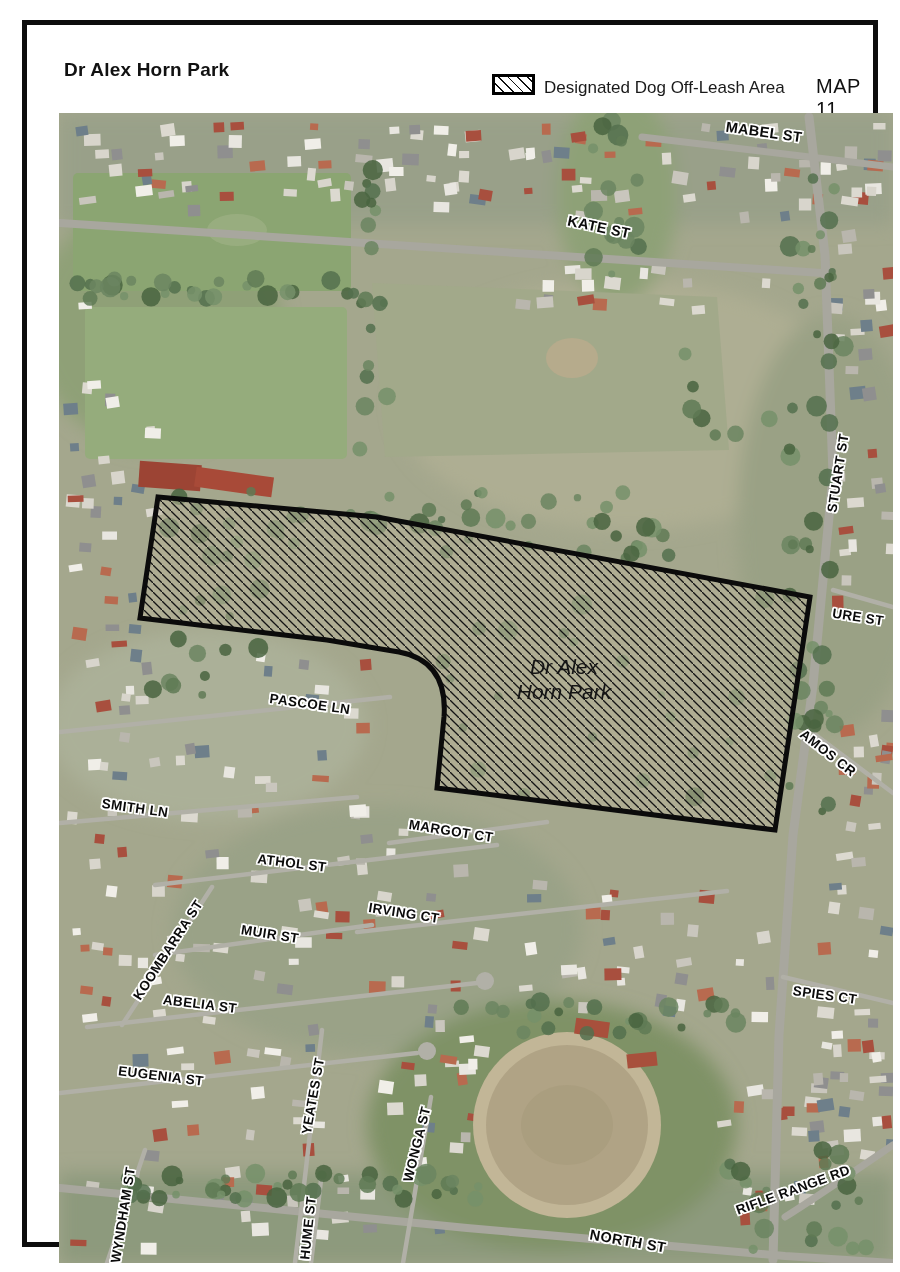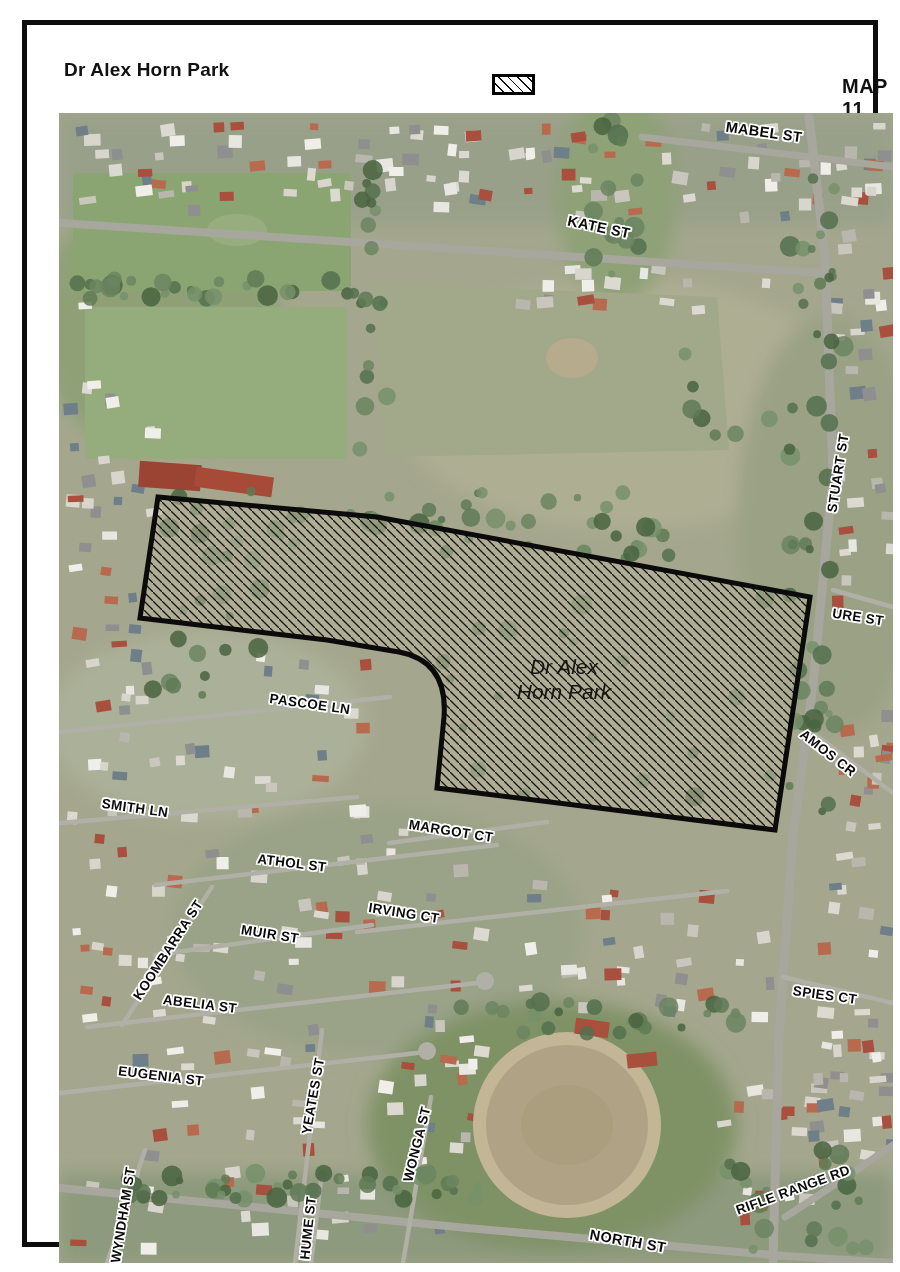--- a/index.html
+++ b/index.html
@@ -6,21 +6,21 @@
   .page{position:relative;width:900px;height:1272px;background:#fff;
         font-family:"Liberation Sans",sans-serif;overflow:hidden;}
   .frame{position:absolute;left:22px;top:20px;width:856px;height:1227px;
          box-sizing:border-box;border:5px solid #0d0d0d;background:#fff;}
   .title{position:absolute;left:37px;top:34px;font-size:19px;font-weight:700;
          color:#111;line-height:1.2;letter-spacing:.2px;}
   .swatch{position:absolute;left:465px;top:49px;width:43px;height:21px;
           box-sizing:border-box;border:3px solid #000;background-color:#fff;
           background-image:repeating-linear-gradient(45deg,transparent 0,transparent 5.5px,#111 5.5px,#111 6.8px);}
   .legend-label{position:absolute;left:517px;top:53px;font-size:17px;color:#1a1a1a;}
-  .map-no{position:absolute;left:815px;top:50px;font-size:20px;font-weight:700;color:#111;letter-spacing:.5px;}
+  .map-no{position:absolute;left:789px;top:50px;font-size:20px;font-weight:400;color:#111;letter-spacing:.5px;}
   .photo{position:absolute;left:32px;top:88px;width:834px;height:1150px;overflow:hidden;background:#a4a78d;}
   .photo svg{position:absolute;left:0;top:0;}
   .slabel{position:absolute;font-size:13.5px;font-weight:700;color:#0b0b0b;
           white-space:nowrap;letter-spacing:.4px;transform-origin:center;
           text-shadow:-1.5px -1.5px 0 #fff,1.5px -1.5px 0 #fff,-1.5px 1.5px 0 #fff,1.5px 1.5px 0 #fff,
                       -1.6px 0 0 #fff,1.6px 0 0 #fff,0 -1.6px 0 #fff,0 1.6px 0 #fff;}
   .park-label{position:absolute;font-size:21px;font-weight:400;font-style:italic;
               color:#151515;text-align:center;line-height:1.18;white-space:nowrap;
               transform:translate(-50%,-50%);}
 </style>
@@ -28,20 +28,21 @@
 <body>
 
 <div class="page">
   <div class="frame">
 
     <div class="title">
       <div>Dr Alex Horn Park</div>
     </div>
 
     <span class="swatch"></span>
+    <span class="legend-label">Designated Dog Off-Leash Area</span>
     <span class="map-no">MAP 11</span>
 
     <div class="photo">
       <svg width="834" height="1150" viewBox="32 88 834 1150" xmlns="http://www.w3.org/2000/svg">
         <defs>
           <pattern id="hatch" width="9" height="9" patternUnits="userSpaceOnUse">
             <path d="M-2,-2 l13,13" stroke="#141414" stroke-width="1.3" fill="none"></path>
           </pattern>
           <filter id="soft" x="-30%" y="-30%" width="160%" height="160%">
             <feGaussianBlur stdDeviation="9"></feGaussianBlur>

